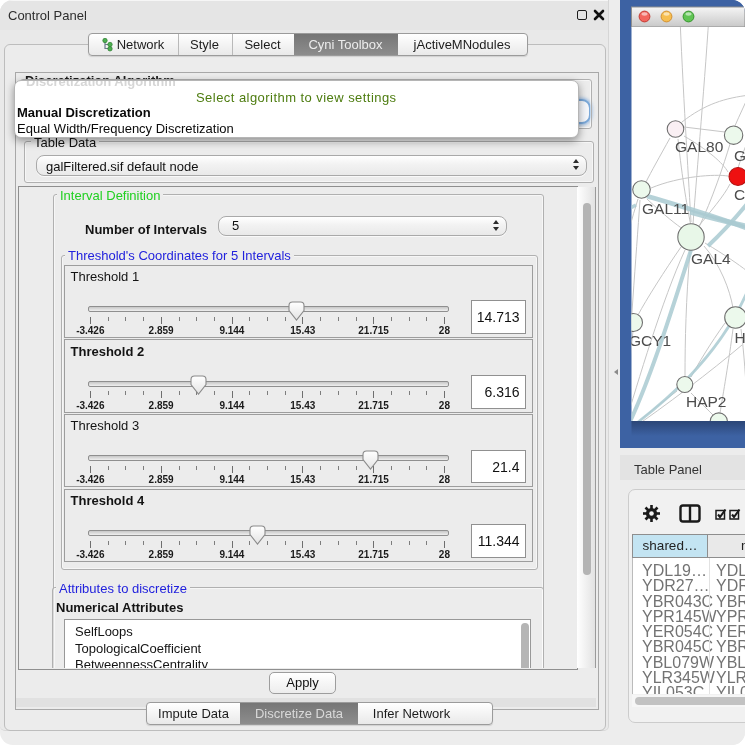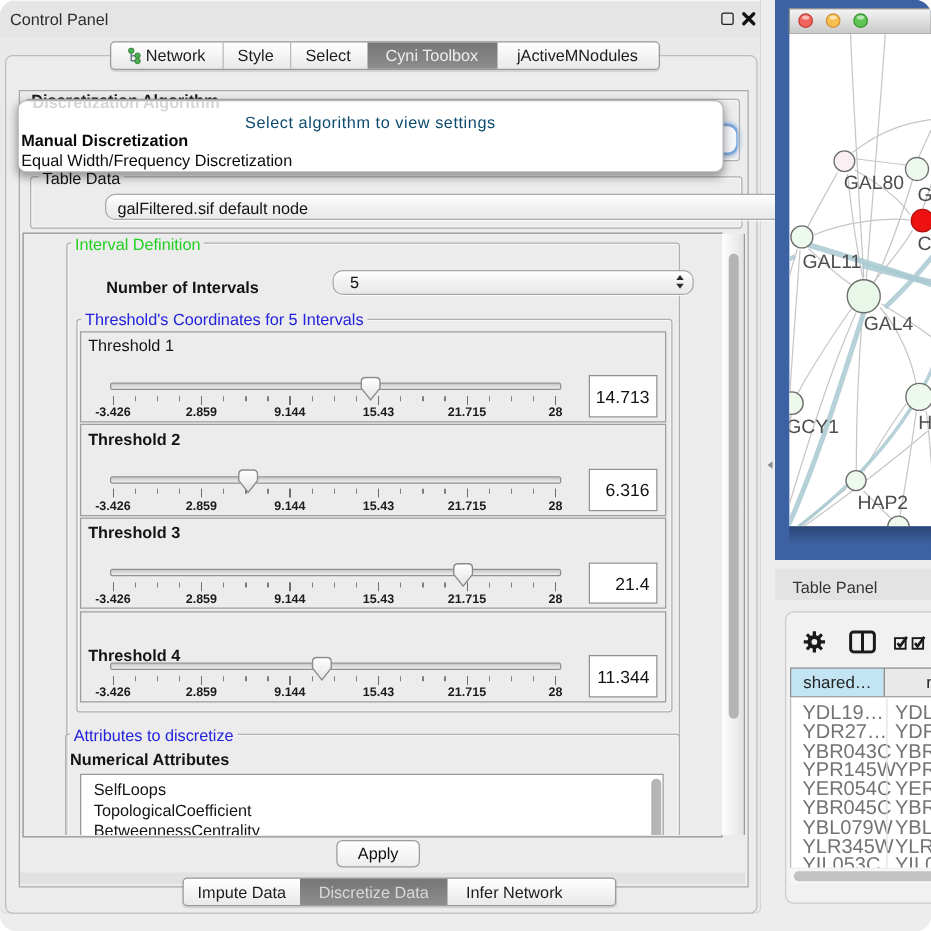--- a/index.html
+++ b/index.html
@@ -1,19 +1,19 @@
 <!DOCTYPE html>
 <html><head><meta charset="utf-8"><style>
 html,body{margin:0;padding:0;}
 #root{position:relative;width:745px;height:745px;background:#ededed;overflow:hidden;
   font-family:"Liberation Sans",sans-serif;border-radius:13px;-webkit-font-smoothing:antialiased;}
 .abs{position:absolute;}
 .lbl{position:absolute;white-space:nowrap;}
 .combo{position:absolute;border:1px solid #a9a9a9;border-radius:8px;
-  background:linear-gradient(#ffffff,#f2f2f2 45%,#e9e9e9);box-shadow:0 1px 0 rgba(255,255,255,.7);margin-left:48px;}
+  background:linear-gradient(#ffffff,#f2f2f2 45%,#e9e9e9);box-shadow:0 1px 0 rgba(255,255,255,.7);}
 .combo .txt{position:absolute;left:9px;top:3px;font-size:13px;color:#111;}
 .tri-u{width:0;height:0;border-left:3.5px solid transparent;border-right:3.5px solid transparent;border-bottom:4.5px solid #2b2b2b;position:absolute;}
 .tri-d{width:0;height:0;border-left:3.5px solid transparent;border-right:3.5px solid transparent;border-top:4.5px solid #2b2b2b;position:absolute;}
 .group{position:absolute;border:1px solid #b0b0b0;border-radius:3px;box-shadow:inset 0 0 0 1px rgba(255,255,255,.55);}
 .gtitle{position:absolute;font-size:13px;background:#ececec;padding:0 3px;white-space:nowrap;}
 .tseg{position:absolute;height:21px;border:1px solid #9b9b9b;border-radius:4px;
   background:linear-gradient(#ffffff,#f4f4f4 50%,#e9e9e9);box-shadow:0 1px 1px rgba(0,0,0,.12);}
 .seg{position:absolute;top:0;height:21px;line-height:21px;text-align:center;font-size:13px;color:#1c1c1c;}
 .segsel{background:linear-gradient(#767676,#8d8d8d);color:#efefef;}
 .sep{position:absolute;top:0;width:1px;height:21px;background:#b9b9b9;}
@@ -99,21 +99,21 @@
               <linearGradient id="g1" x1="0" y1="0" x2="0" y2="1">
                 <stop offset="0" stop-color="#ffffff"></stop>
                 <stop offset="1" stop-color="#e3e3e3"></stop>
               </linearGradient>
             </defs>
             <path d="M1,4.5 Q1,1 4.5,1 L12.5,1 Q16,1 16,4.5 L16,9.5 L8.5,19 L1,9.5 Z" fill="url(#g1)" stroke="#8a8a8a" stroke-width="1.1"></path>
           </svg>
 </div>
 <div class="vbox" style="left:452px;top:188.0px;">6.316</div>
 <div class="abs" style="left:44.5px;top:226.89999999999998px;width:469.0px;height:73.5px;border:1px solid #9d9d9d;background:#ececec;box-sizing:border-box;">
-<div class="lbl" style="left:6px;top:3.5px;font-size:13px;font-weight:bold;color:#141414;">Threshold 3</div>
+<div class="lbl" style="left:6px;top:3.5px;font-size:13px;font-weight:normal;color:#141414;">Threshold 3</div>
 <div class="track" style="left:23.5px;top:40.5px;width:358.5px;"></div>
 <div class="ticks-min" style="left:25.799999999999997px;top:51px;width:355.59999999999997px;"></div>
 <div class="ticks-maj" style="left:25.799999999999997px;top:51px;width:355.59999999999997px;"></div>
 <div class="slabel" style="left:-4.2px;top:59.5px;width:60px;">-3.426</div>
 <div class="slabel" style="left:66.6px;top:59.5px;width:60px;">2.859</div>
 <div class="slabel" style="left:137.4px;top:59.5px;width:60px;">9.144</div>
 <div class="slabel" style="left:208.3px;top:59.5px;width:60px;">15.43</div>
 <div class="slabel" style="left:279.1px;top:59.5px;width:60px;">21.715</div>
 <div class="slabel" style="left:349.9px;top:59.5px;width:60px;">28</div>
 <svg class="abs" style="left:297.5px;top:35px;" width="17" height="20" viewBox="0 0 17 20">
@@ -121,21 +121,21 @@
               <linearGradient id="g2" x1="0" y1="0" x2="0" y2="1">
                 <stop offset="0" stop-color="#ffffff"></stop>
                 <stop offset="1" stop-color="#e3e3e3"></stop>
               </linearGradient>
             </defs>
             <path d="M1,4.5 Q1,1 4.5,1 L12.5,1 Q16,1 16,4.5 L16,9.5 L8.5,19 L1,9.5 Z" fill="url(#g2)" stroke="#8a8a8a" stroke-width="1.1"></path>
           </svg>
 </div>
 <div class="vbox" style="left:452px;top:262.7px;">21.4</div>
 <div class="abs" style="left:44.5px;top:301.6px;width:469.0px;height:73.5px;border:1px solid #9d9d9d;background:#ececec;box-sizing:border-box;">
-<div class="lbl" style="left:6px;top:3.5px;font-size:13px;font-weight:bold;color:#141414;margin-top:24px;">Threshold 4</div>
+<div class="lbl" style="left:6px;top:3.5px;font-size:13px;font-weight:bold;color:#141414;">Threshold 4</div>
 <div class="track" style="left:23.5px;top:40.5px;width:358.5px;"></div>
 <div class="ticks-min" style="left:25.799999999999997px;top:51px;width:355.59999999999997px;"></div>
 <div class="ticks-maj" style="left:25.799999999999997px;top:51px;width:355.59999999999997px;"></div>
 <div class="slabel" style="left:-4.2px;top:59.5px;width:60px;">-3.426</div>
 <div class="slabel" style="left:66.6px;top:59.5px;width:60px;">2.859</div>
 <div class="slabel" style="left:137.4px;top:59.5px;width:60px;">9.144</div>
 <div class="slabel" style="left:208.3px;top:59.5px;width:60px;">15.43</div>
 <div class="slabel" style="left:279.1px;top:59.5px;width:60px;">21.715</div>
 <div class="slabel" style="left:349.9px;top:59.5px;width:60px;">28</div>
 <svg class="abs" style="left:184.0px;top:35px;" width="17" height="20" viewBox="0 0 17 20">
@@ -177,21 +177,21 @@
           </svg>Network</div>
 <div class="sep" style="left:89px;"></div>
 <div class="seg" style="left:89px;width:54px;">Style</div>
 <div class="sep" style="left:143px;"></div>
 <div class="seg" style="left:143px;width:62px;">Select</div>
 <div class="seg segsel" style="left:205px;width:104px;color:#ececec;">Cyni Toolbox</div>
 <div class="seg" style="left:309px;width:129px;">jActiveMNodules</div>
 </div>
 <div class="abs" style="left:14px;top:80px;width:563px;height:56px;background:#fff;border:1px solid #b5b5b5;border-radius:7px;box-shadow:0 3px 8px rgba(0,0,0,.4);overflow:hidden;">
 <div class="lbl" style="left:11px;top:-7.5px;font-size:13px;font-weight:bold;color:#d6d6d6;">Discretization Algorithm</div>
-<div class="lbl" style="left:181px;top:9px;font-size:13px;color:#0c4a6e;letter-spacing:.45px;text-align:right;">Select algorithm to view settings</div>
+<div class="lbl" style="left:181px;top:9px;font-size:13px;color:#4d7c0f;letter-spacing:.45px;text-align:right;">Select algorithm to view settings</div>
 <div class="lbl" style="left:2px;top:24px;font-size:13px;font-weight:bold;color:#0a0a0a;">Manual Discretization</div>
 <div class="lbl" style="left:2px;top:40px;font-size:13px;color:#0a0a0a;">Equal Width/Frequency Discretization</div>
 </div>
 </div>
 <svg class="abs" style="left:620px;top:0;" width="125" height="448" viewBox="0 0 125 448">
 <rect x="0" y="0" width="125" height="448" fill="#3d62a3"></rect>
 <rect x="10" y="0" width="115" height="7" fill="#3d62a3"></rect>
 <defs>
         <linearGradient id="tb" x1="0" y1="0" x2="0" y2="1">
           <stop offset="0" stop-color="#f5f5f5"></stop>

